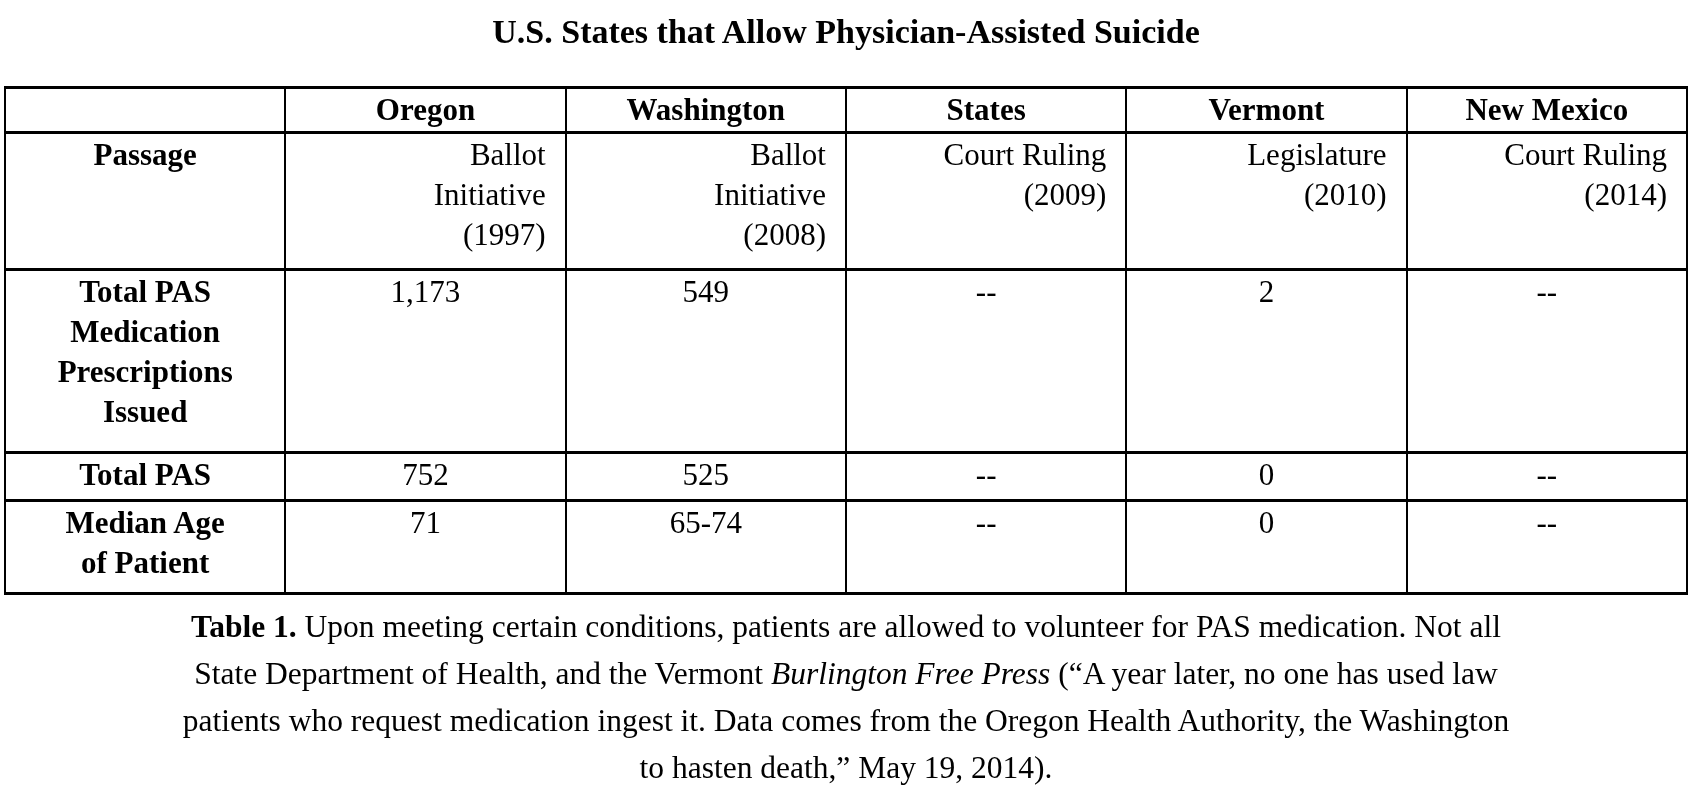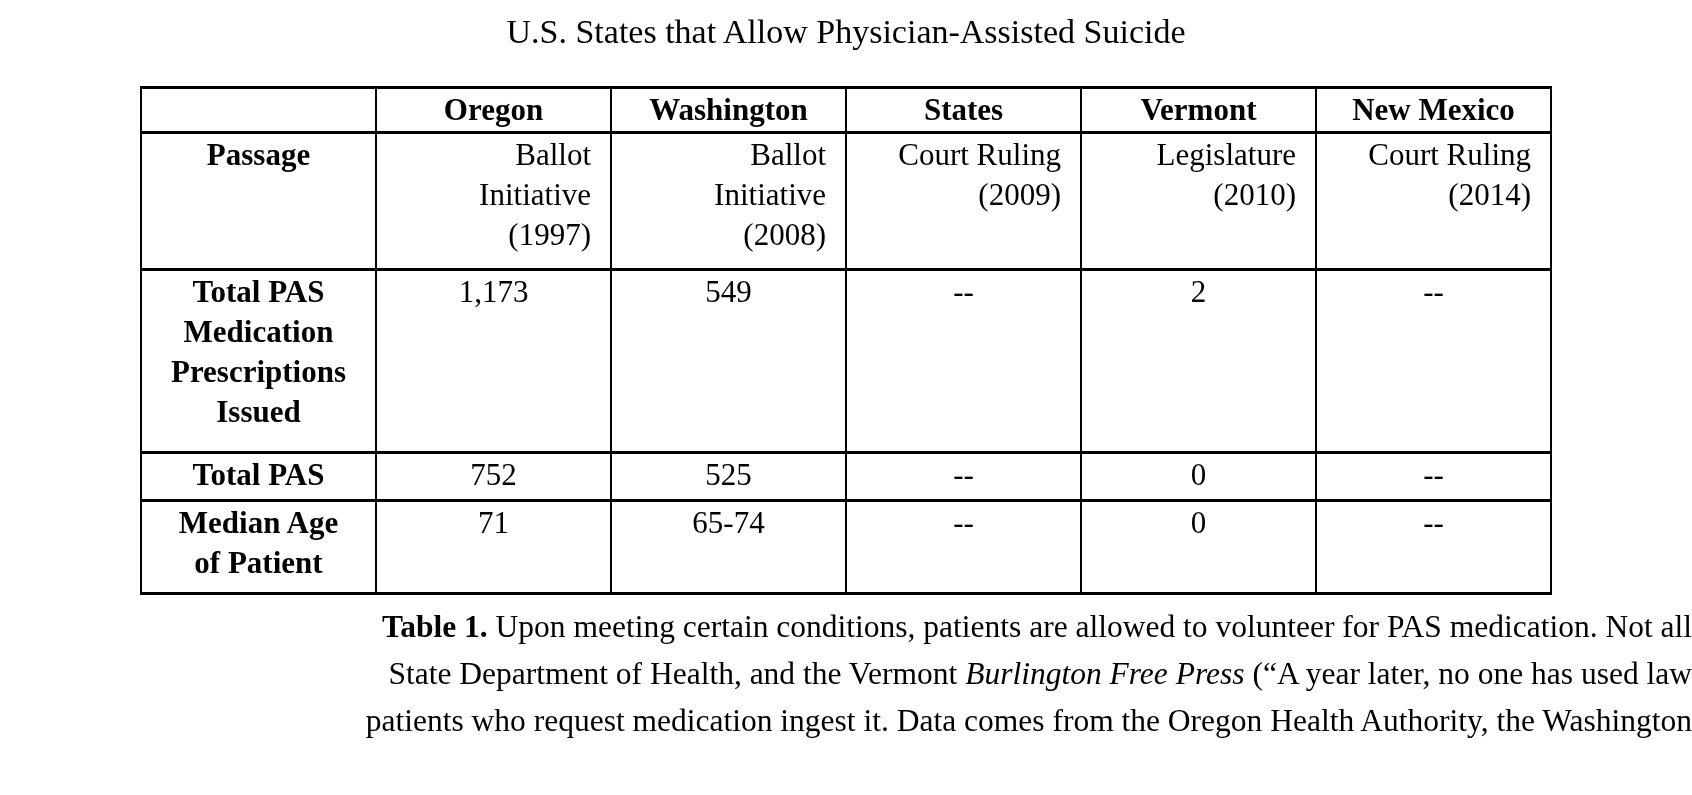--- a/index.html
+++ b/index.html
@@ -14,27 +14,27 @@
   }
   .page {
     width: 1692px;
     height: 795px;
     box-sizing: border-box;
   }
   .title {
     margin: 10px 0 0 0;
     text-align: center;
     font-size: 34px;
-    font-weight: normal;
+    font-weight: bold;
     line-height: 44px;
   }
   table.pas-table {
     border-collapse: collapse;
     table-layout: fixed;
-    width: 1412px;
+    width: 1684px;
     margin: 32px auto 0 auto;
   }
   table.pas-table th,
   table.pas-table td {
     border-left: 2px solid #000;
     border-right: 2px solid #000;
     border-top: 3px solid #000;
     border-bottom: 3px solid #000;
     font-size: 31px;
     line-height: 40px;
@@ -60,21 +60,21 @@
   }
   td.align-center {
     text-align: right;
   }
   tr.row-passage th, tr.row-passage td { height: 132px; }
   tr.row-prescriptions th, tr.row-prescriptions td { height: 178px; }
   tr.row-total-pas th, tr.row-total-pas td { height: 43px; }
   tr.row-median-age th, tr.row-median-age td { height: 88px; margin-top: 24px; }
   .caption {
     margin: 8px 0 0 0;
-    text-align: right;
+    text-align: center;
     font-size: 31.5px;
     line-height: 47px;
   }
   .caption .cap-line { display: block; }
   .caption .seg-bold { font-weight: bold; }
   .caption .seg-italic { font-style: italic; }
 </style>
 </head>
 <body>
 
@@ -137,15 +137,16 @@
           <td class="align-right">0</td>
           <td class="align-right">--</td>
         </tr>
       </tbody>
   </table>
 
   <p class="caption" id="caption">
       <span class="cap-line"><span class="seg-bold">Table 1.</span><span> Upon meeting certain conditions, patients are allowed to volunteer for PAS medication. Not all</span></span>
       <span class="cap-line"><span>State Department of Health, and the Vermont </span><span class="seg-italic">Burlington Free Press</span><span> (“A year later, no one has used law</span></span>
       <span class="cap-line"><span>patients who request medication ingest it. Data comes from the Oregon Health Authority, the Washington</span></span>
+      <span class="cap-line"><span>to hasten death,” May 19, 2014).</span></span>
     </p>
 
 </div>
 
 </body></html>

